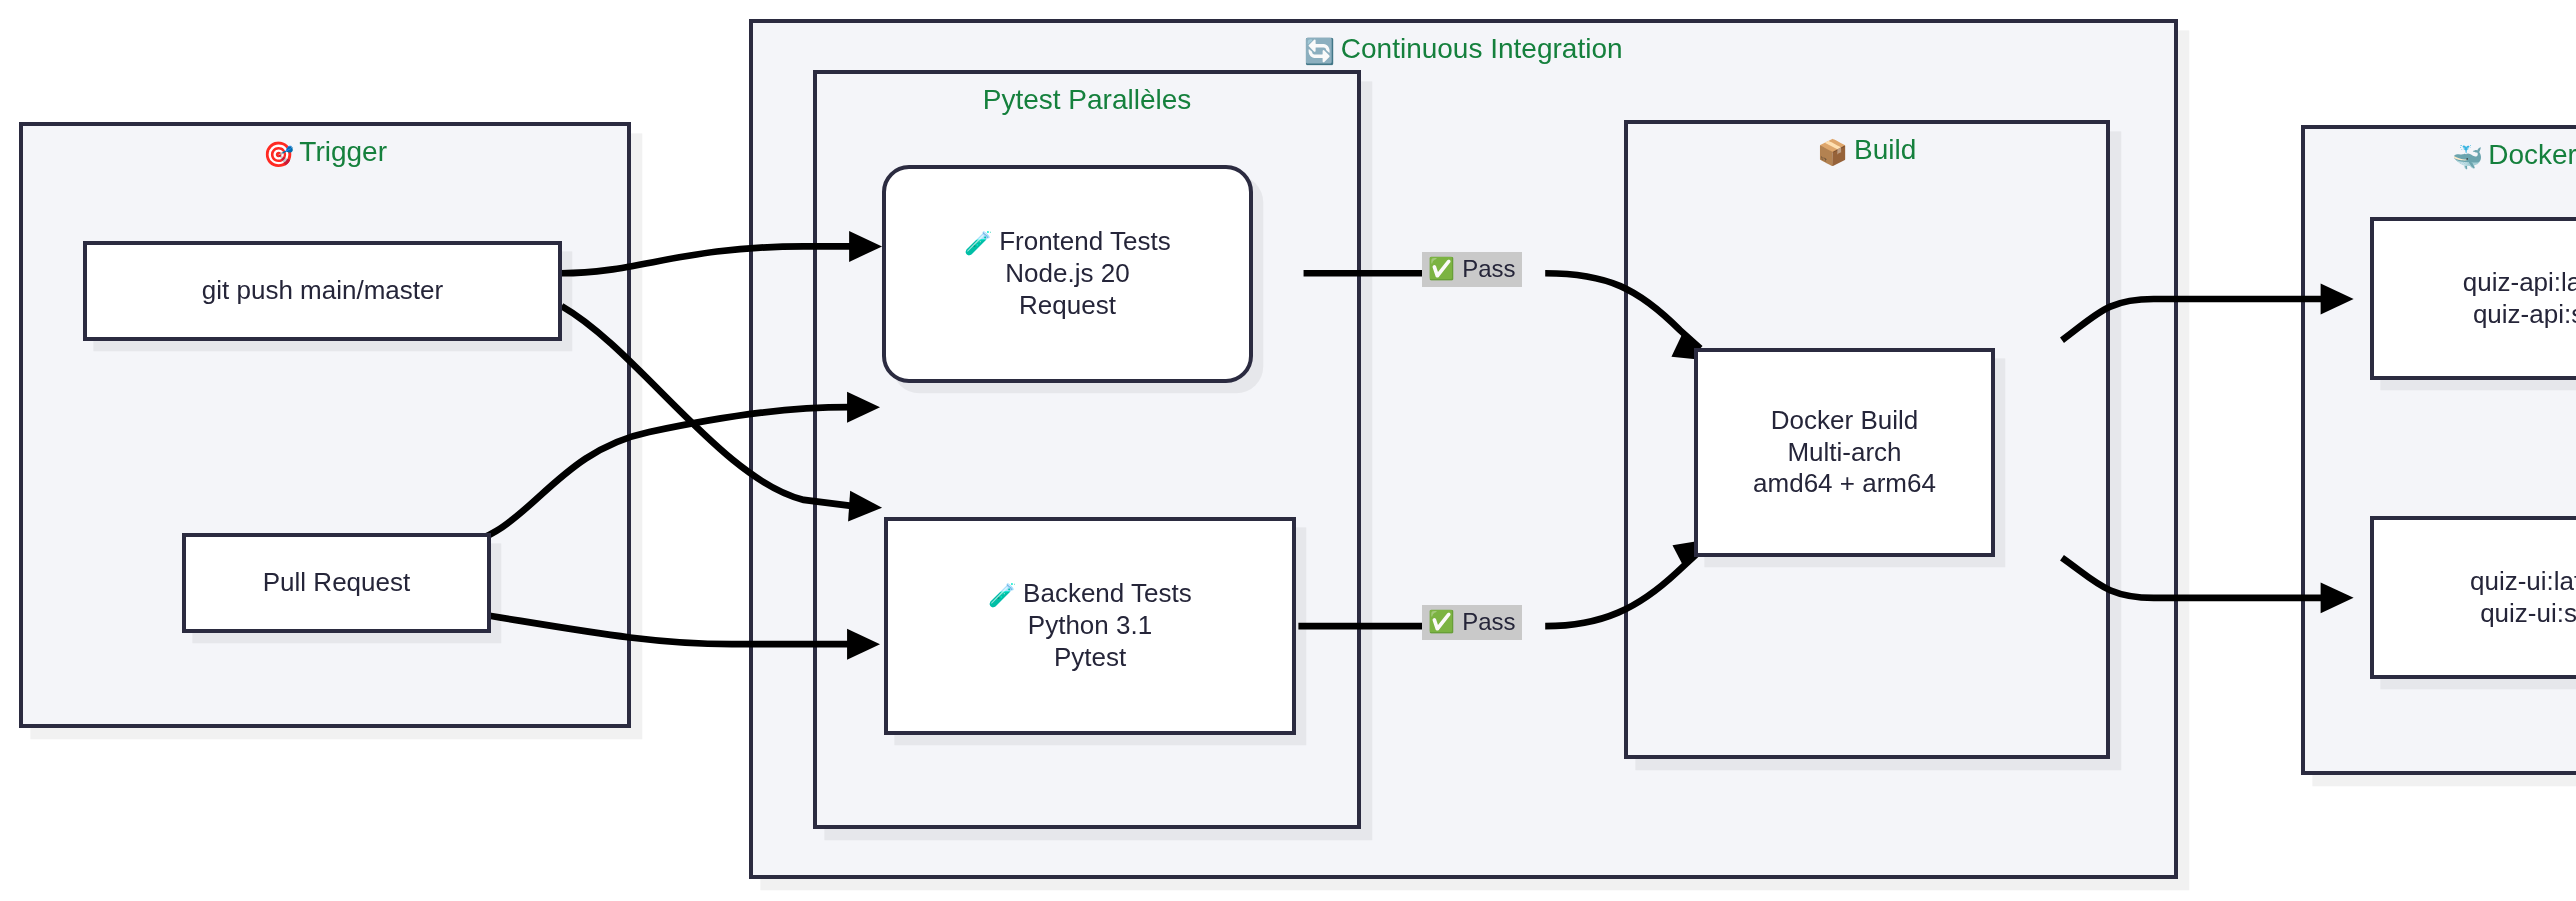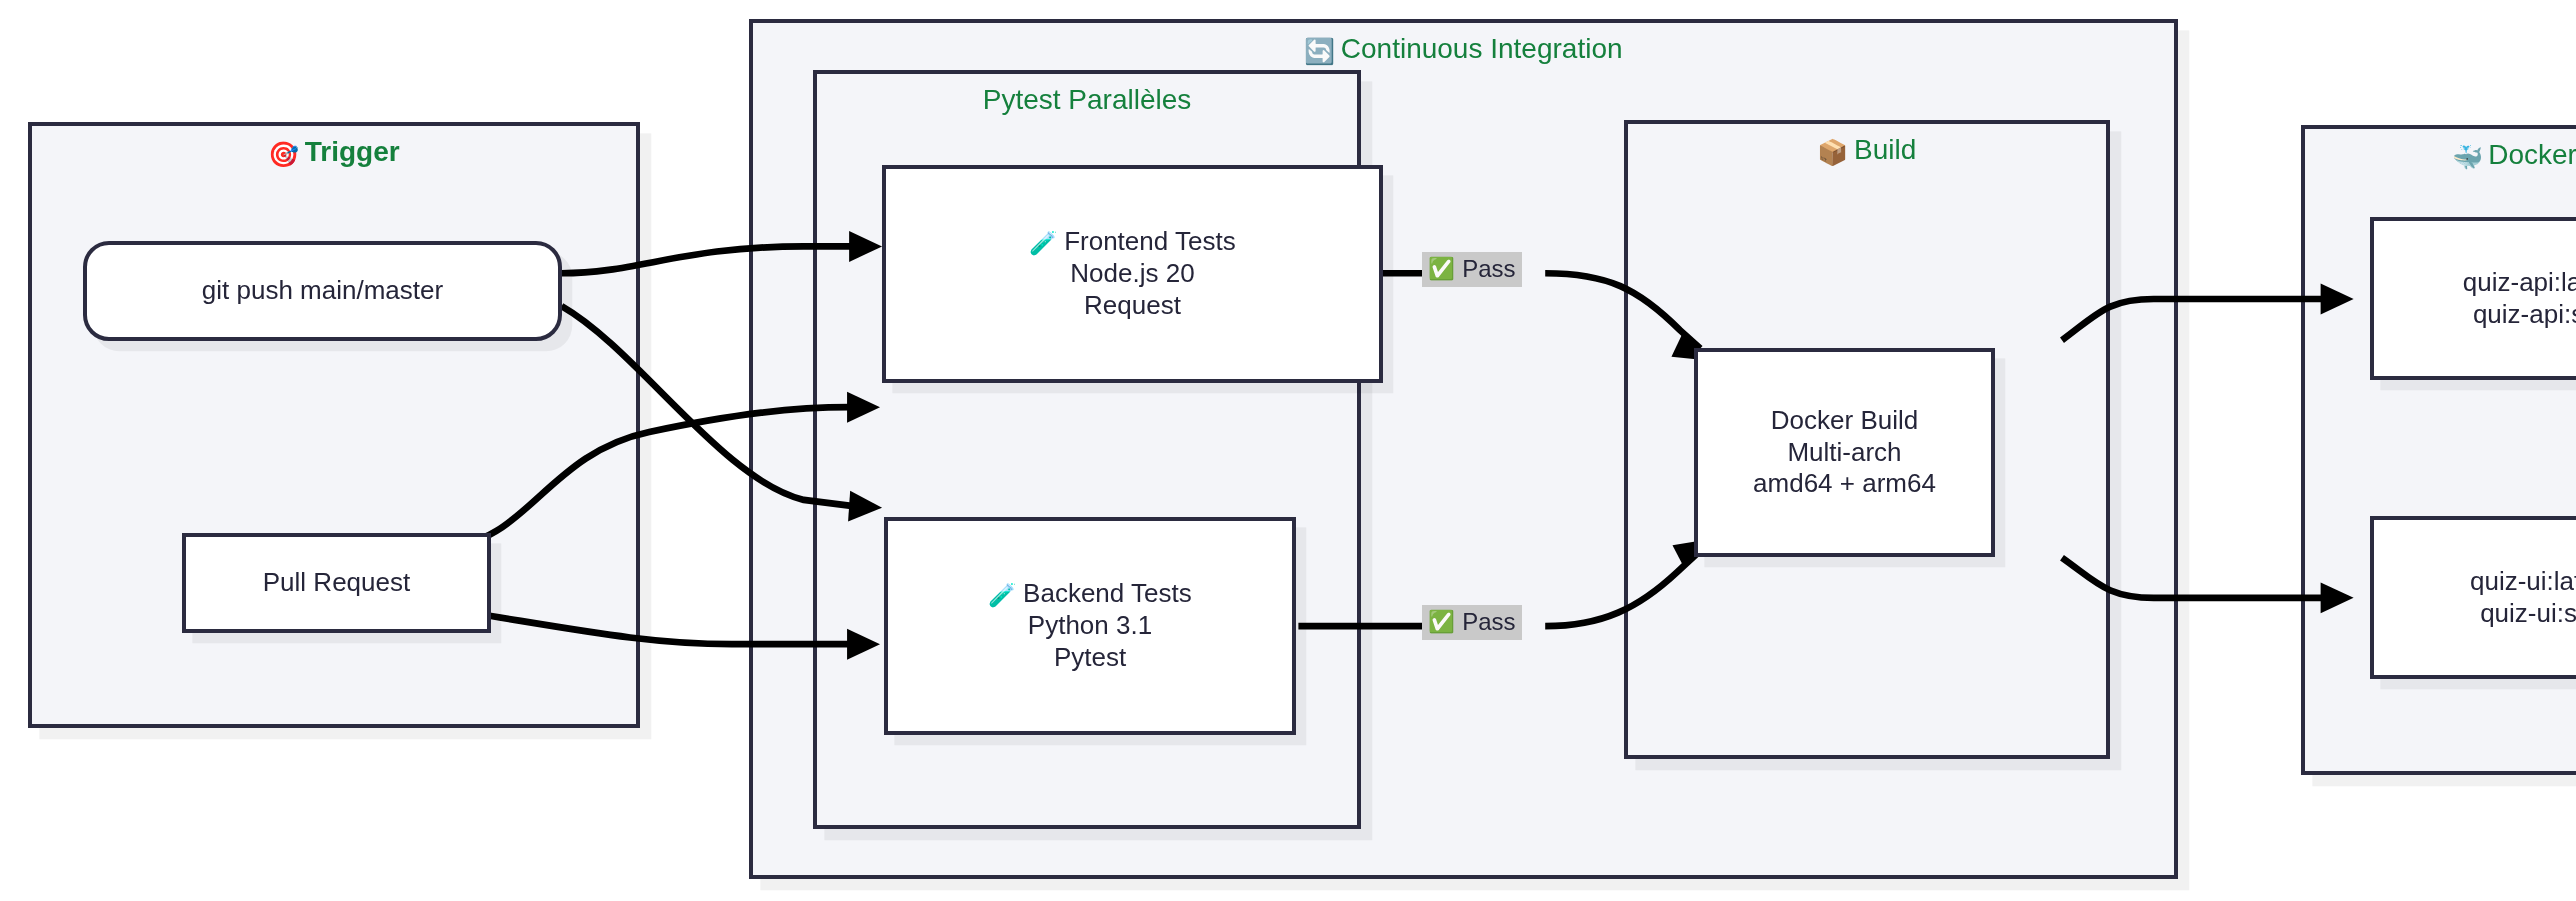--- a/index.html
+++ b/index.html
@@ -143,21 +143,21 @@
       <path d="M 4002,660 C 4070,610 4090,580 4180,580 L 4510,580"></path>
       <polygon points="4504,550 4568,580 4504,610"></polygon>
     </g>
 
     <g>
       <path d="M 4002,1082 C 4070,1130 4090,1160 4180,1160 L 4510,1160"></path>
       <polygon points="4504,1130 4568,1160 4504,1190"></polygon>
     </g>
   </svg>
 
-  <div class="subgraph" style="left:28px; top:122px; width:612px; height:606px;font-weight:bold;">
+  <div class="subgraph" style="left:19px; top:122px; width:612px; height:606px;">
     <div class="sg-title">
       <span class="emoji">🎯</span><span>Trigger</span>
     </div>
   </div>
 
   <div class="subgraph" style="left:749px; top:18.5px; width:1429px; height:860px;">
     <div class="sg-title">
       <span class="emoji">🔄</span><span>Continuous Integration</span>
     </div>
   </div>
@@ -173,29 +173,29 @@
       <span class="emoji">📦</span><span>Build</span>
     </div>
   </div>
 
   <div class="subgraph" style="left:2301px; top:125px; width:486px; height:650px;">
     <div class="sg-title">
       <span class="emoji">🐳</span><span>Docker Hub</span>
     </div>
   </div>
 
-  <div class="node" style="left:83px; top:241px; width:479px; height:100px;border-radius:26px;">
+  <div class="node" style="left:83px; top:241px; width:479px; height:100px;">
     <span class="line">git push main/master</span>
   </div>
 
   <div class="node" style="left:182px; top:533px; width:309px; height:100px;">
     <span class="line">Pull Request</span>
   </div>
 
-  <div class="node" style="left:882px; top:165px; width:501px; height:218px;">
+  <div class="node" style="left:882px; top:165px; width:371px; height:218px;border-radius:27px;">
     <span class="line">
       <span class="emoji">🧪</span><span>Frontend Tests</span>
     </span>
     <span class="line">Node.js 20</span>
     <span class="line">Request</span>
   </div>
 
   <div class="node" style="left:884px; top:517px; width:412px; height:218px;">
     <span class="line">
       <span class="emoji">🧪</span><span>Backend Tests</span>

